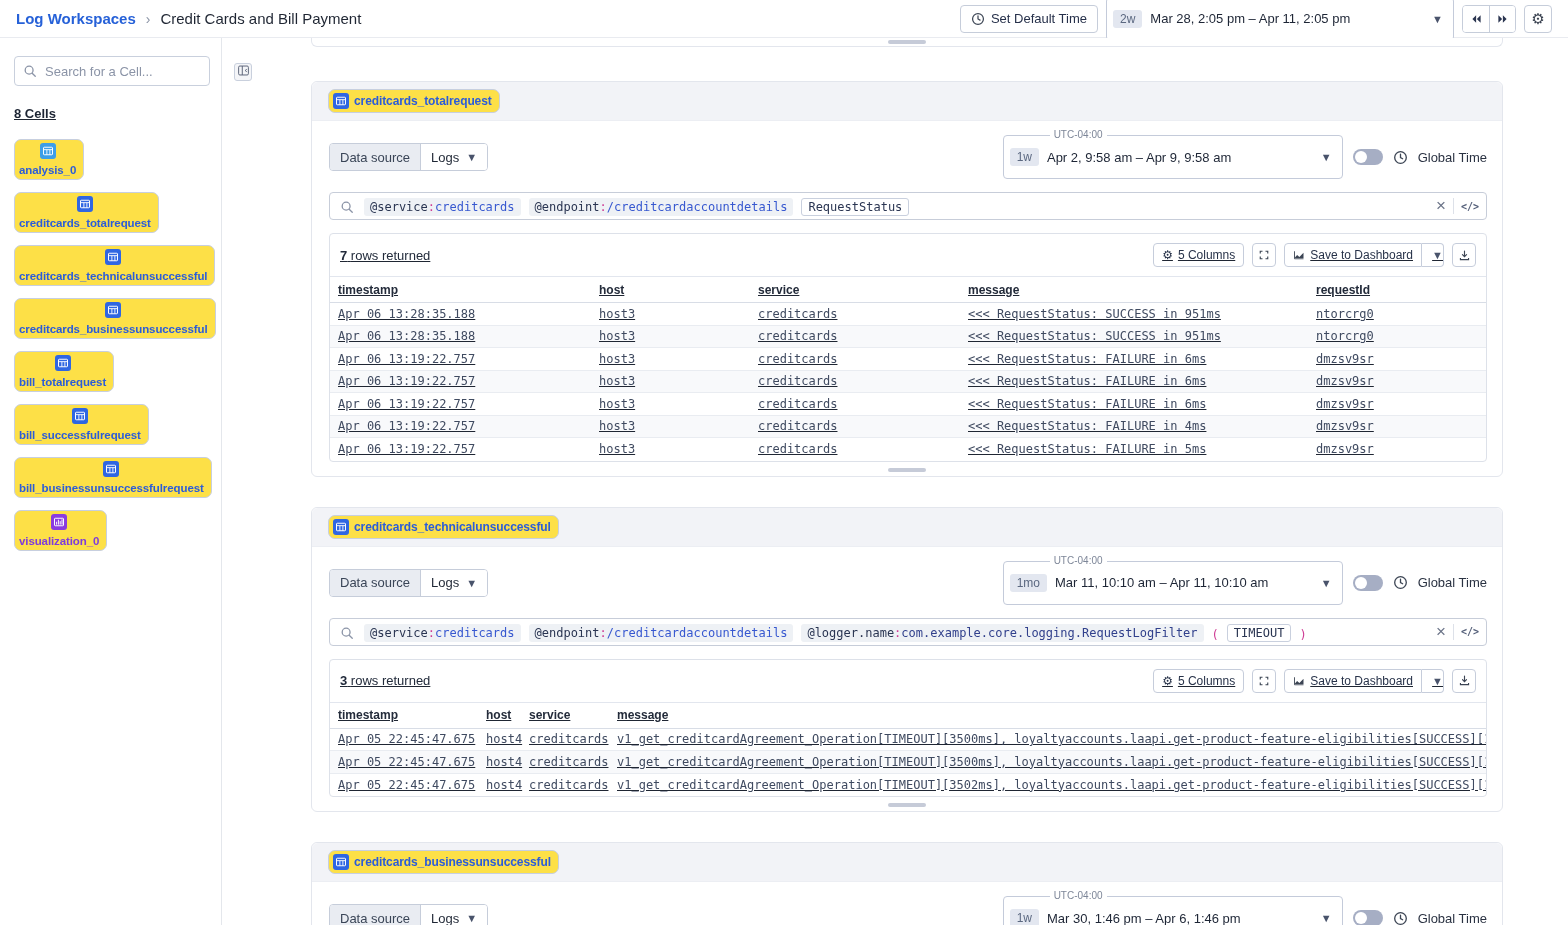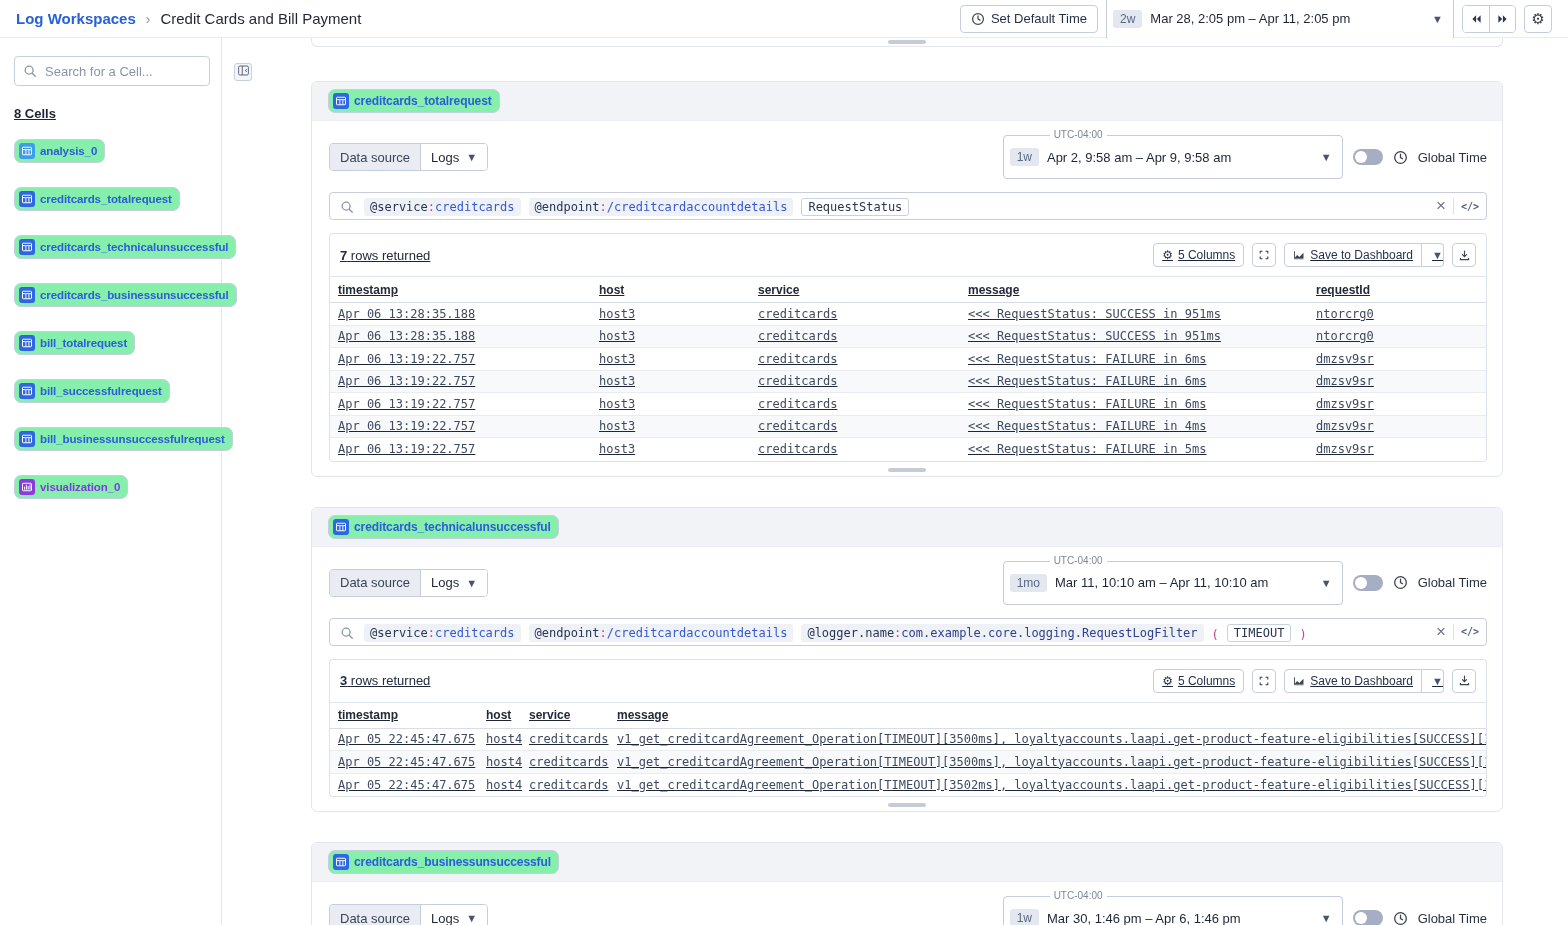--- a/index.html
+++ b/index.html
@@ -38,23 +38,23 @@
   
   .layout { display:flex; height:887px; }
   .sidebar { width:222px; border-right:1px solid #e4e7ec; padding:18px 8px 0 14px; flex-shrink:0;text-decoration:underline; }
   .search-wrap { position:relative; width:196px; }
   .search-wrap .icon { position:absolute; left:9px; top:8px; color:#8b94a7; }
   .search-input { width:100%; height:30px; border:1px solid #c9d0dd; border-radius:4px;
     padding:0 8px 0 30px; font-size:13px; color:#1f2633; outline:none; }
   .search-input::placeholder { color:#8b94a7; }
   .cells-count { font-size:13px; font-weight:700; color:#1c2433; margin:20px 0 18px 0; }
 
-  .pill { display:inline-flex; align-items:center; gap:5px; background:#86efac;
+  .pill { display:inline-flex; align-items:center; gap:5px; background:#fde047;
     border:1px solid #c7cfdf; border-radius:7px; padding:3px 7px 3px 4px; cursor:pointer; }
-  .sidebar .pill { margin-bottom:24px; }
+  .sidebar .pill { margin-bottom:12px;flex-direction:column; }
   .pill-ic { width:16px; height:16px; border-radius:3px; display:flex; align-items:center; justify-content:center; flex-shrink:0; }
   .ic-blue { background:#2f66e2; } .ic-cyan { background:#3d9ee8; } .ic-purple { background:#8a3be0; }
   .pill-label { font-size:11.5px; font-weight:700; color:#2b5cd9; white-space:nowrap; letter-spacing:-0.1px; }
   .pill-label.purple { color:#7e3bdc; }
 
   .main { flex:1; position:relative; padding:0 65px 0 89px; overflow:hidden; }
   .collapse-btn { position:absolute; left:12px; top:25px; width:18px; height:18px; display:flex;
     align-items:center; justify-content:center; border:1px solid #c9d0dd; border-radius:3px;
     background:#f4f5f8; color:#5a6478; cursor:pointer; }
 

